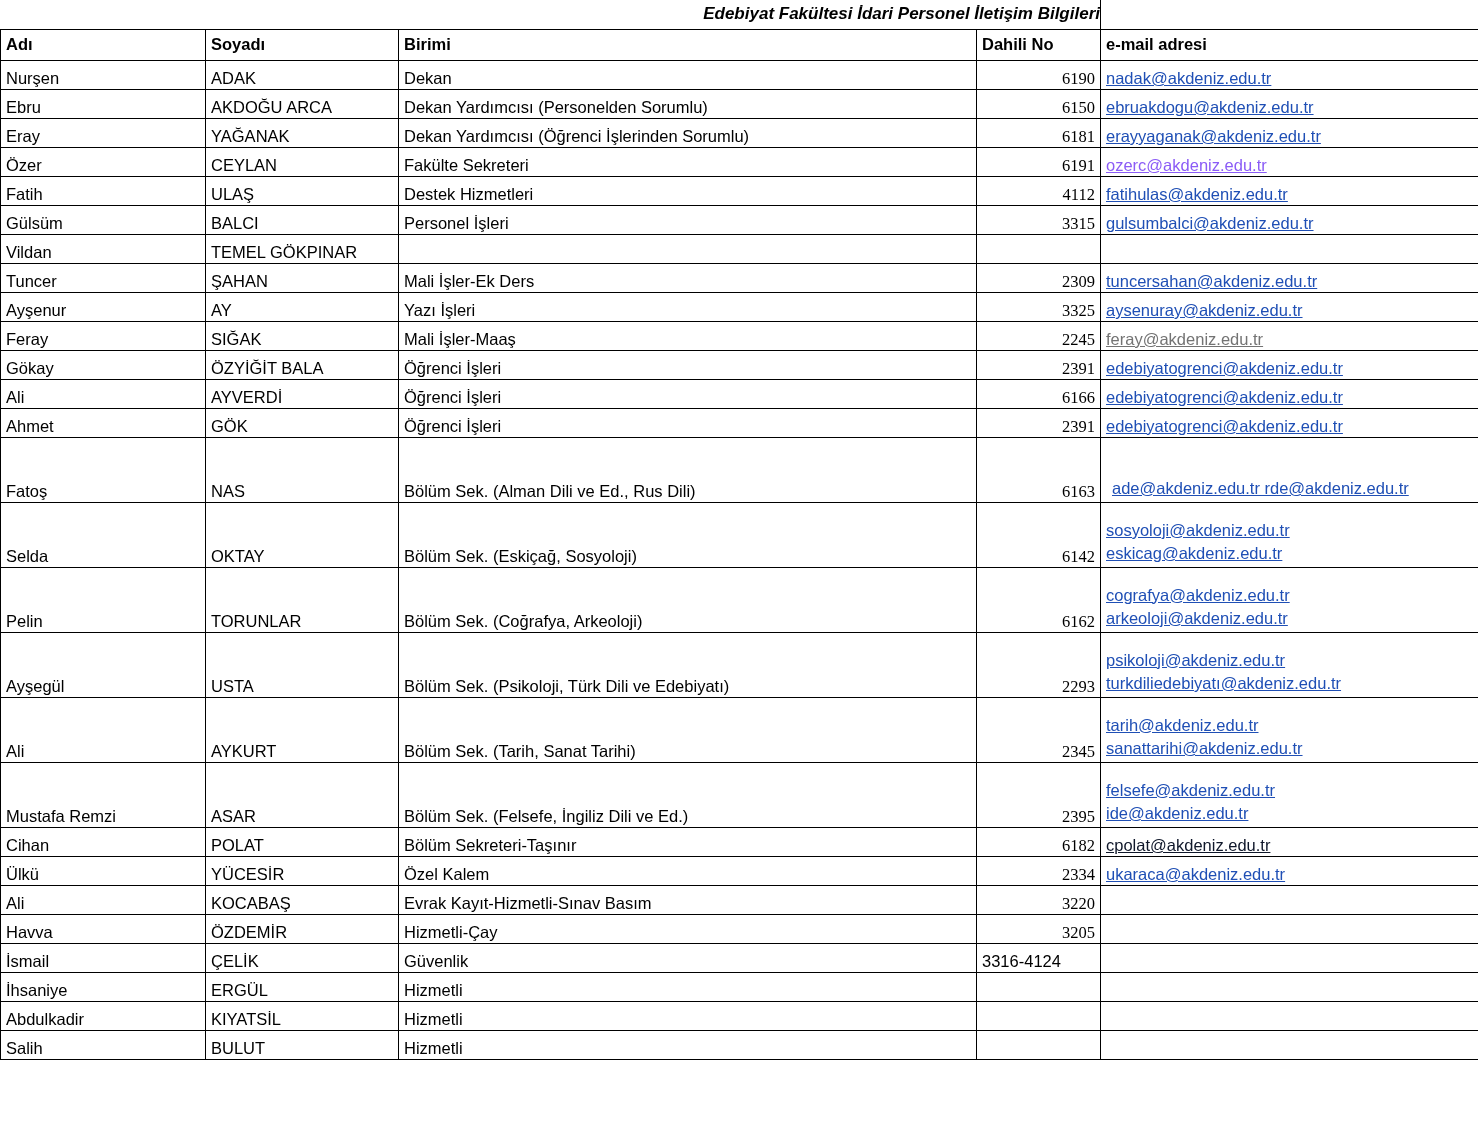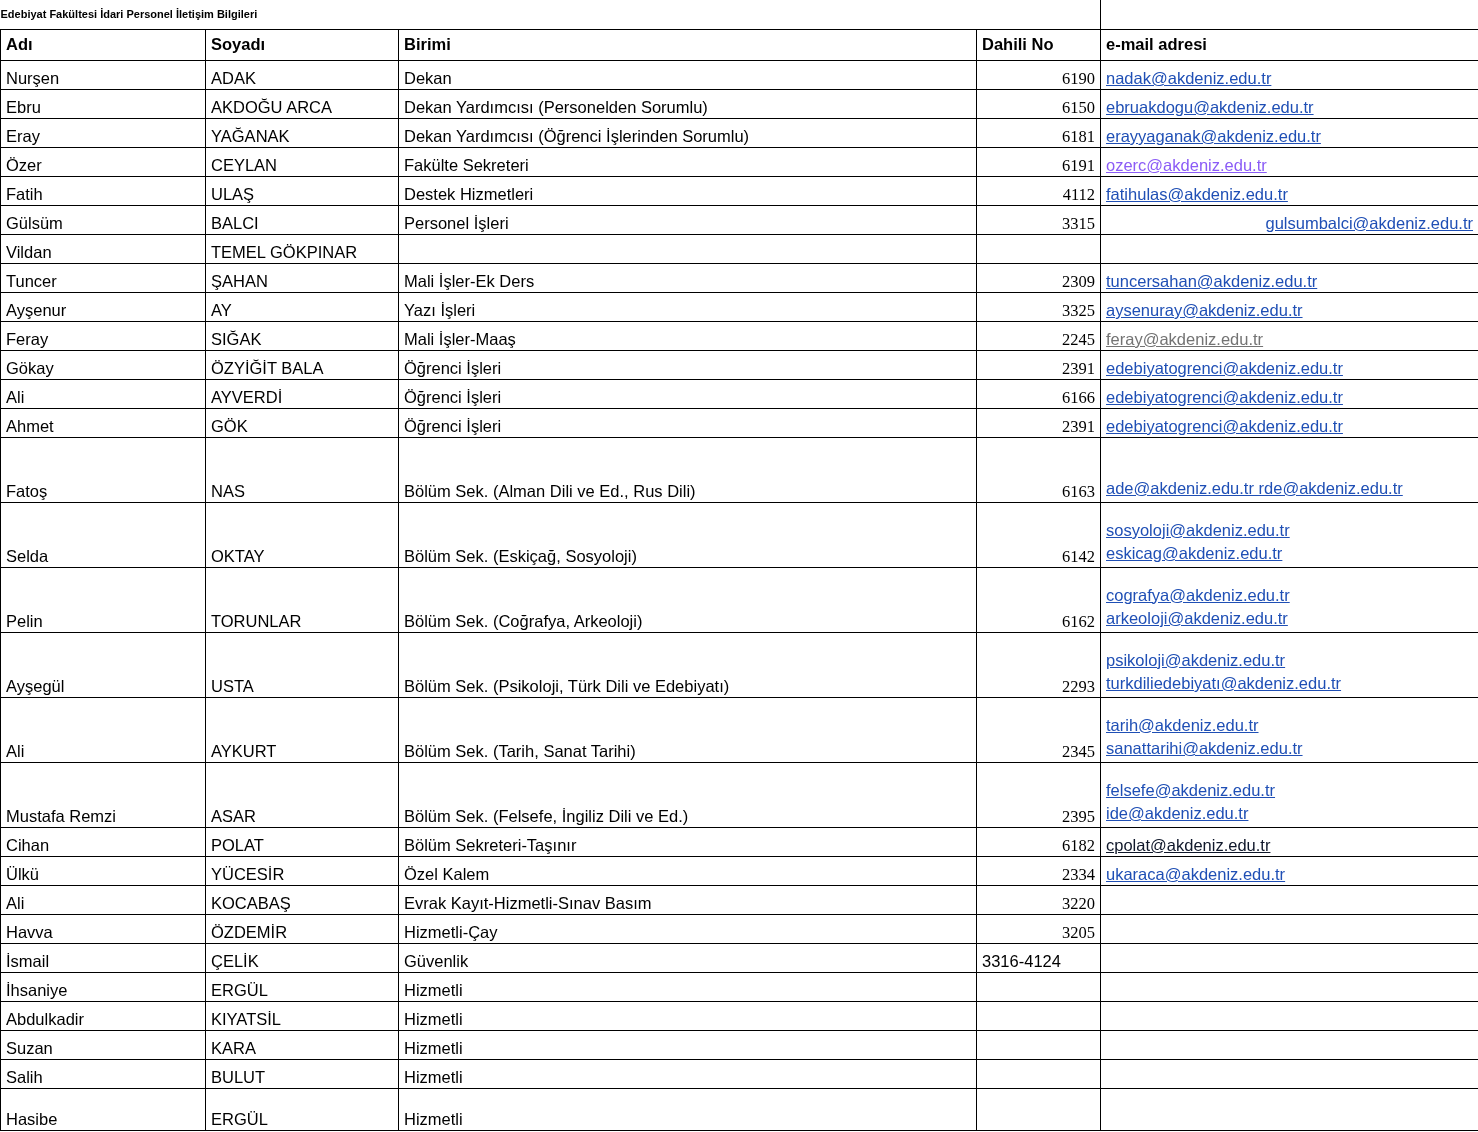--- a/index.html
+++ b/index.html
@@ -44,24 +44,25 @@
 
   
   tr.title-row td {
     border: none;
     height: 29px;
     vertical-align: middle;
     padding: 0;
   }
   td.title-cell {
     border-bottom: 1.6px solid #000000 !important;
-    text-align: left;
+    text-align: right;
     font-weight: bold;
-    font-size: 11px;
+    font-size: 17px;
     padding-bottom: 2px;
+    font-style: italic;
   }
   td.title-blank {
     border-left: 1.6px solid #000000 !important;
     border-bottom: none !important;
   }
 
   
   tr.head-row td {
     font-weight: bold;
     vertical-align: middle;
@@ -162,21 +163,21 @@
           <td class="mail">
             <a class="mailline" style="color: rgb(31, 79, 181);">fatihulas@akdeniz.edu.tr</a>
           </td>
         </tr>
         <tr>
           <td>Gülsüm</td>
           <td>BALCI</td>
           <td>Personel İşleri</td>
           <td class="num">3315</td>
           <td class="mail">
-            <a class="mailline" style="color: rgb(31, 79, 181); text-align: right;">gulsumbalci@akdeniz.edu.tr</a>
+            <a class="mailline" style="color: rgb(31, 79, 181);">gulsumbalci@akdeniz.edu.tr</a>
           </td>
         </tr>
         <tr>
           <td>Vildan</td>
           <td>TEMEL GÖKPINAR</td>
           <td></td>
           <td class="num"></td>
           <td class="mail"></td>
         </tr>
         <tr>
@@ -232,21 +233,21 @@
           <td class="mail">
             <a class="mailline" style="color: rgb(31, 79, 181);">edebiyatogrenci@akdeniz.edu.tr</a>
           </td>
         </tr>
         <tr class="tall">
           <td>Fatoş</td>
           <td>NAS</td>
           <td>Bölüm Sek. (Alman Dili ve Ed., Rus Dili)</td>
           <td class="num">6163</td>
           <td class="mail">
-            <a class="mailline" style="color: rgb(31, 79, 181);">ade@akdeniz.edu.tr rde@akdeniz.edu.tr</a>
+            <a class="mailline" style="color: rgb(31, 79, 181); margin-left: 6px;">ade@akdeniz.edu.tr rde@akdeniz.edu.tr</a>
           </td>
         </tr>
         <tr class="tall">
           <td>Selda</td>
           <td>OKTAY</td>
           <td>Bölüm Sek. (Eskiçağ, Sosyoloji)</td>
           <td class="num">6142</td>
           <td class="mail">
             <a class="mailline" style="color: rgb(31, 79, 181);">sosyoloji@akdeniz.edu.tr </a>
             <a class="mailline" style="color: rgb(31, 79, 181);">eskicag@akdeniz.edu.tr</a>
@@ -339,35 +340,21 @@
           <td class="mail"></td>
         </tr>
         <tr>
           <td>Abdulkadir</td>
           <td>KIYATSİL</td>
           <td>Hizmetli</td>
           <td class="num"></td>
           <td class="mail"></td>
         </tr>
         <tr>
-          <td>Suzan</td>
-          <td>KARA</td>
-          <td>Hizmetli</td>
-          <td class="num"></td>
-          <td class="mail"></td>
-        </tr>
-        <tr>
           <td>Salih</td>
           <td>BULUT</td>
           <td>Hizmetli</td>
           <td class="num"></td>
           <td class="mail"></td>
         </tr>
-        <tr class="clipped">
-          <td>Hasibe</td>
-          <td>ERGÜL</td>
-          <td>Hizmetli</td>
-          <td class="num"></td>
-          <td class="mail"></td>
-        </tr>
       </tbody>
   </table>
 </div>
 
 </body></html>

